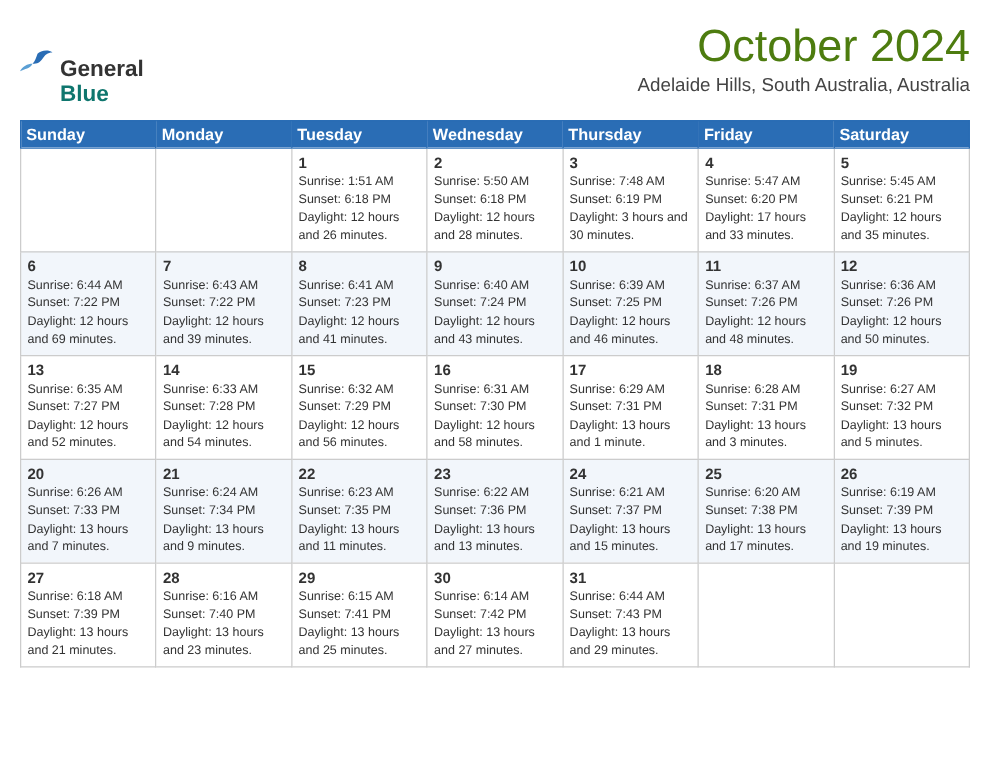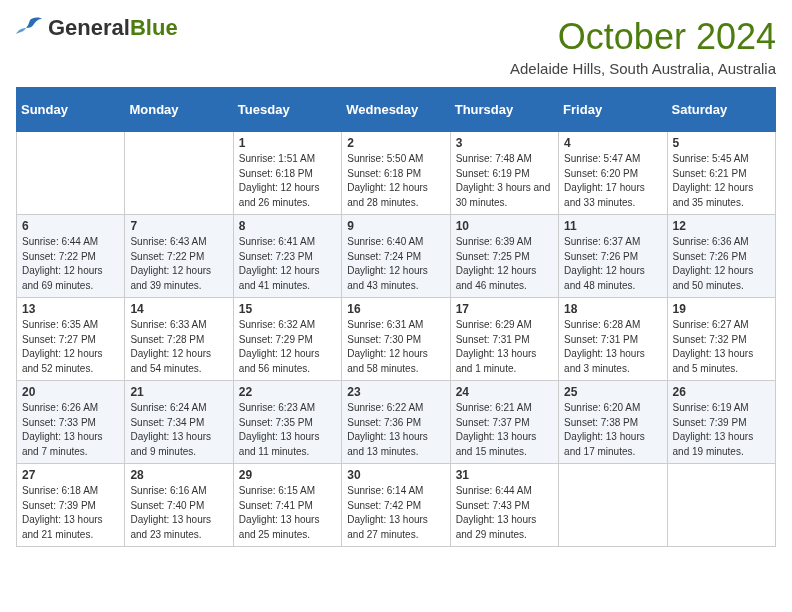--- a/index.html
+++ b/index.html
@@ -16,26 +16,28 @@
       justify-content: space-between;
       margin-bottom: 10px;
     }
     .logo {
       display: flex;
       align-items: center;
       gap: 4px;
     }
     .logo-text {
       display: flex;
-      font-size: 22px;
+      flex-direction: column;
+      font-size: 18px;
       font-weight: bold;
       line-height: 1.1;
+      margin-top: 30px;
     }
     .logo-general { color: #333; }
-    .logo-blue { color: #4d7c0f; }
+    .logo-blue { color: #0f766e; }
     .logo-bird {
       width: 28px;
       height: 24px;
     }
     .title-block {
       text-align: right;
     }
     .month-title {
       font-size: 36px;
       font-weight: normal;
@@ -48,21 +50,21 @@
     }
     .calendar {
       width: 100%;
       border-collapse: collapse;
     }
     .calendar th {
       background: #2a6db5;
       color: #fff;
       font-size: 13px;
       font-weight: bold;
-      padding: 14px 4px;
+      padding: 3px 4px;
       text-align: left;
       border: 1px solid #2a6db5;
     }
     .calendar td {
       border: 1px solid #ccc;
       vertical-align: top;
       padding: 4px 5px;
       font-size: 10.5px;
       color: #333;
       width: calc(100%/7);

